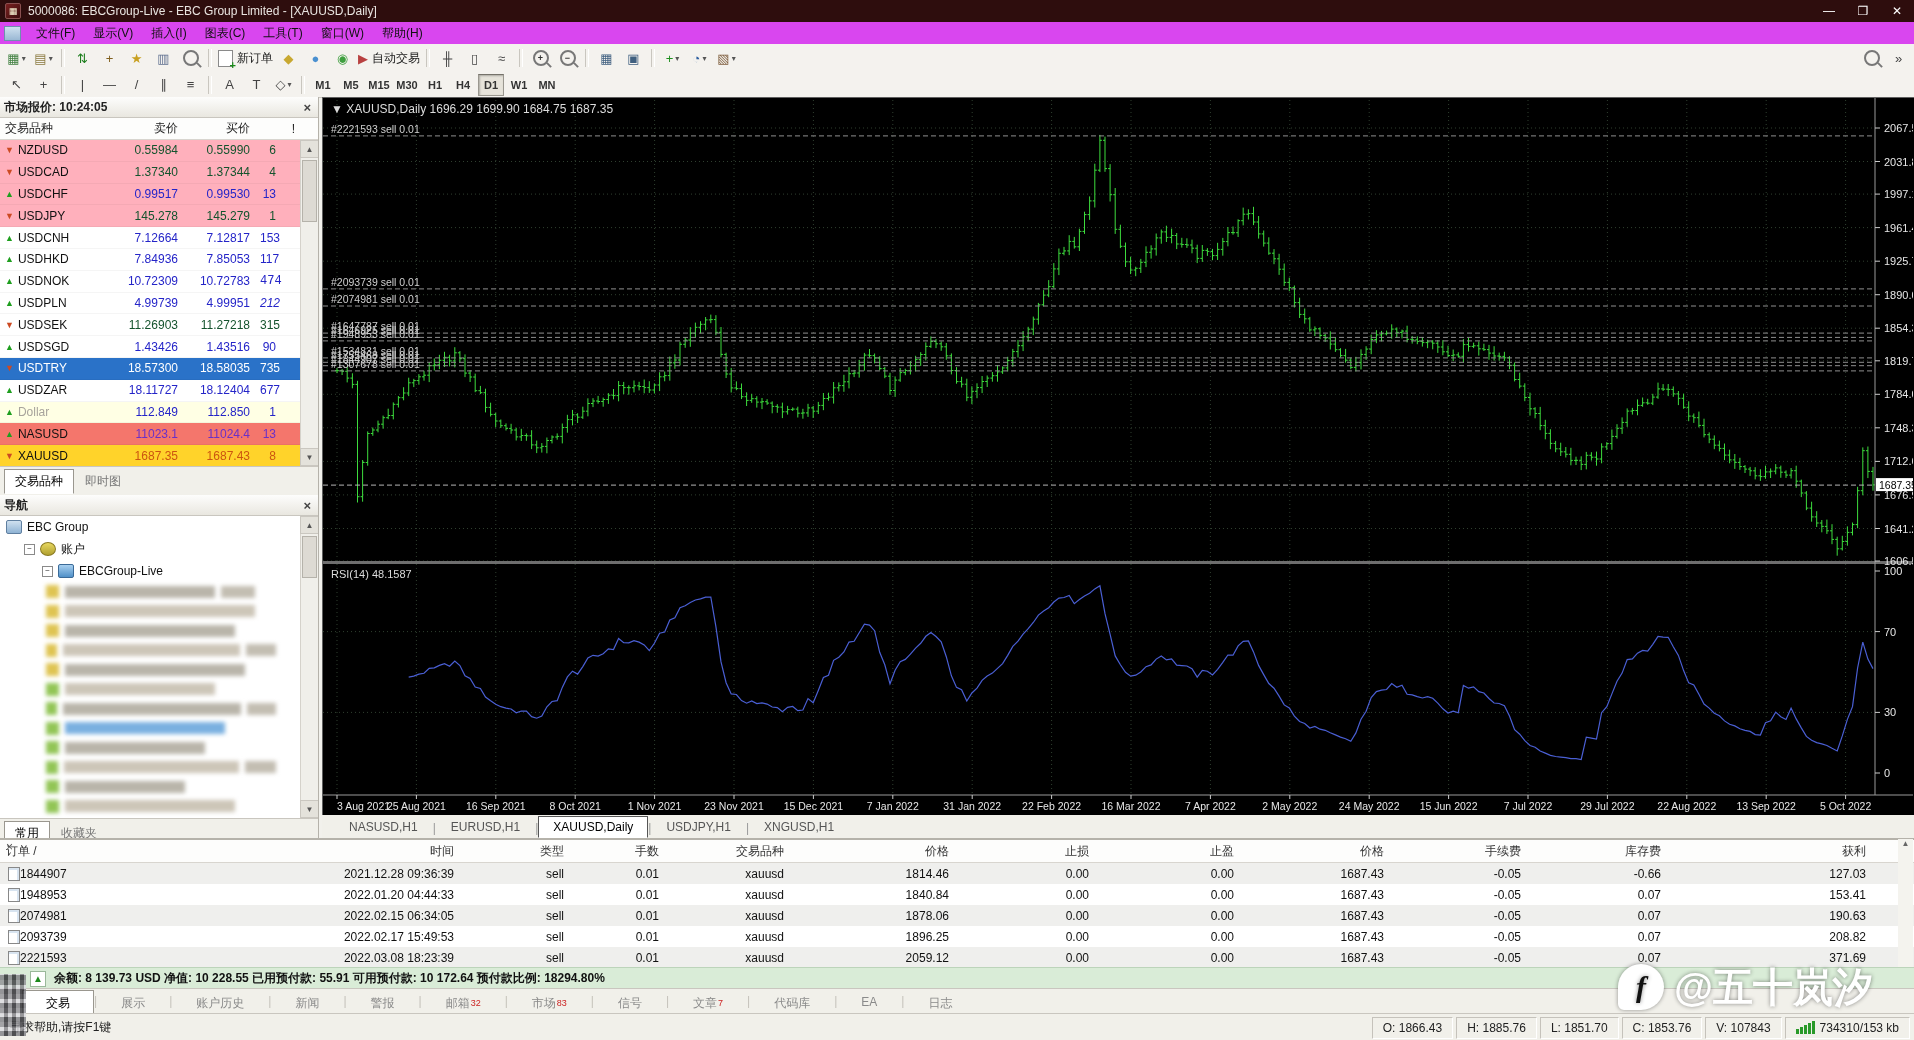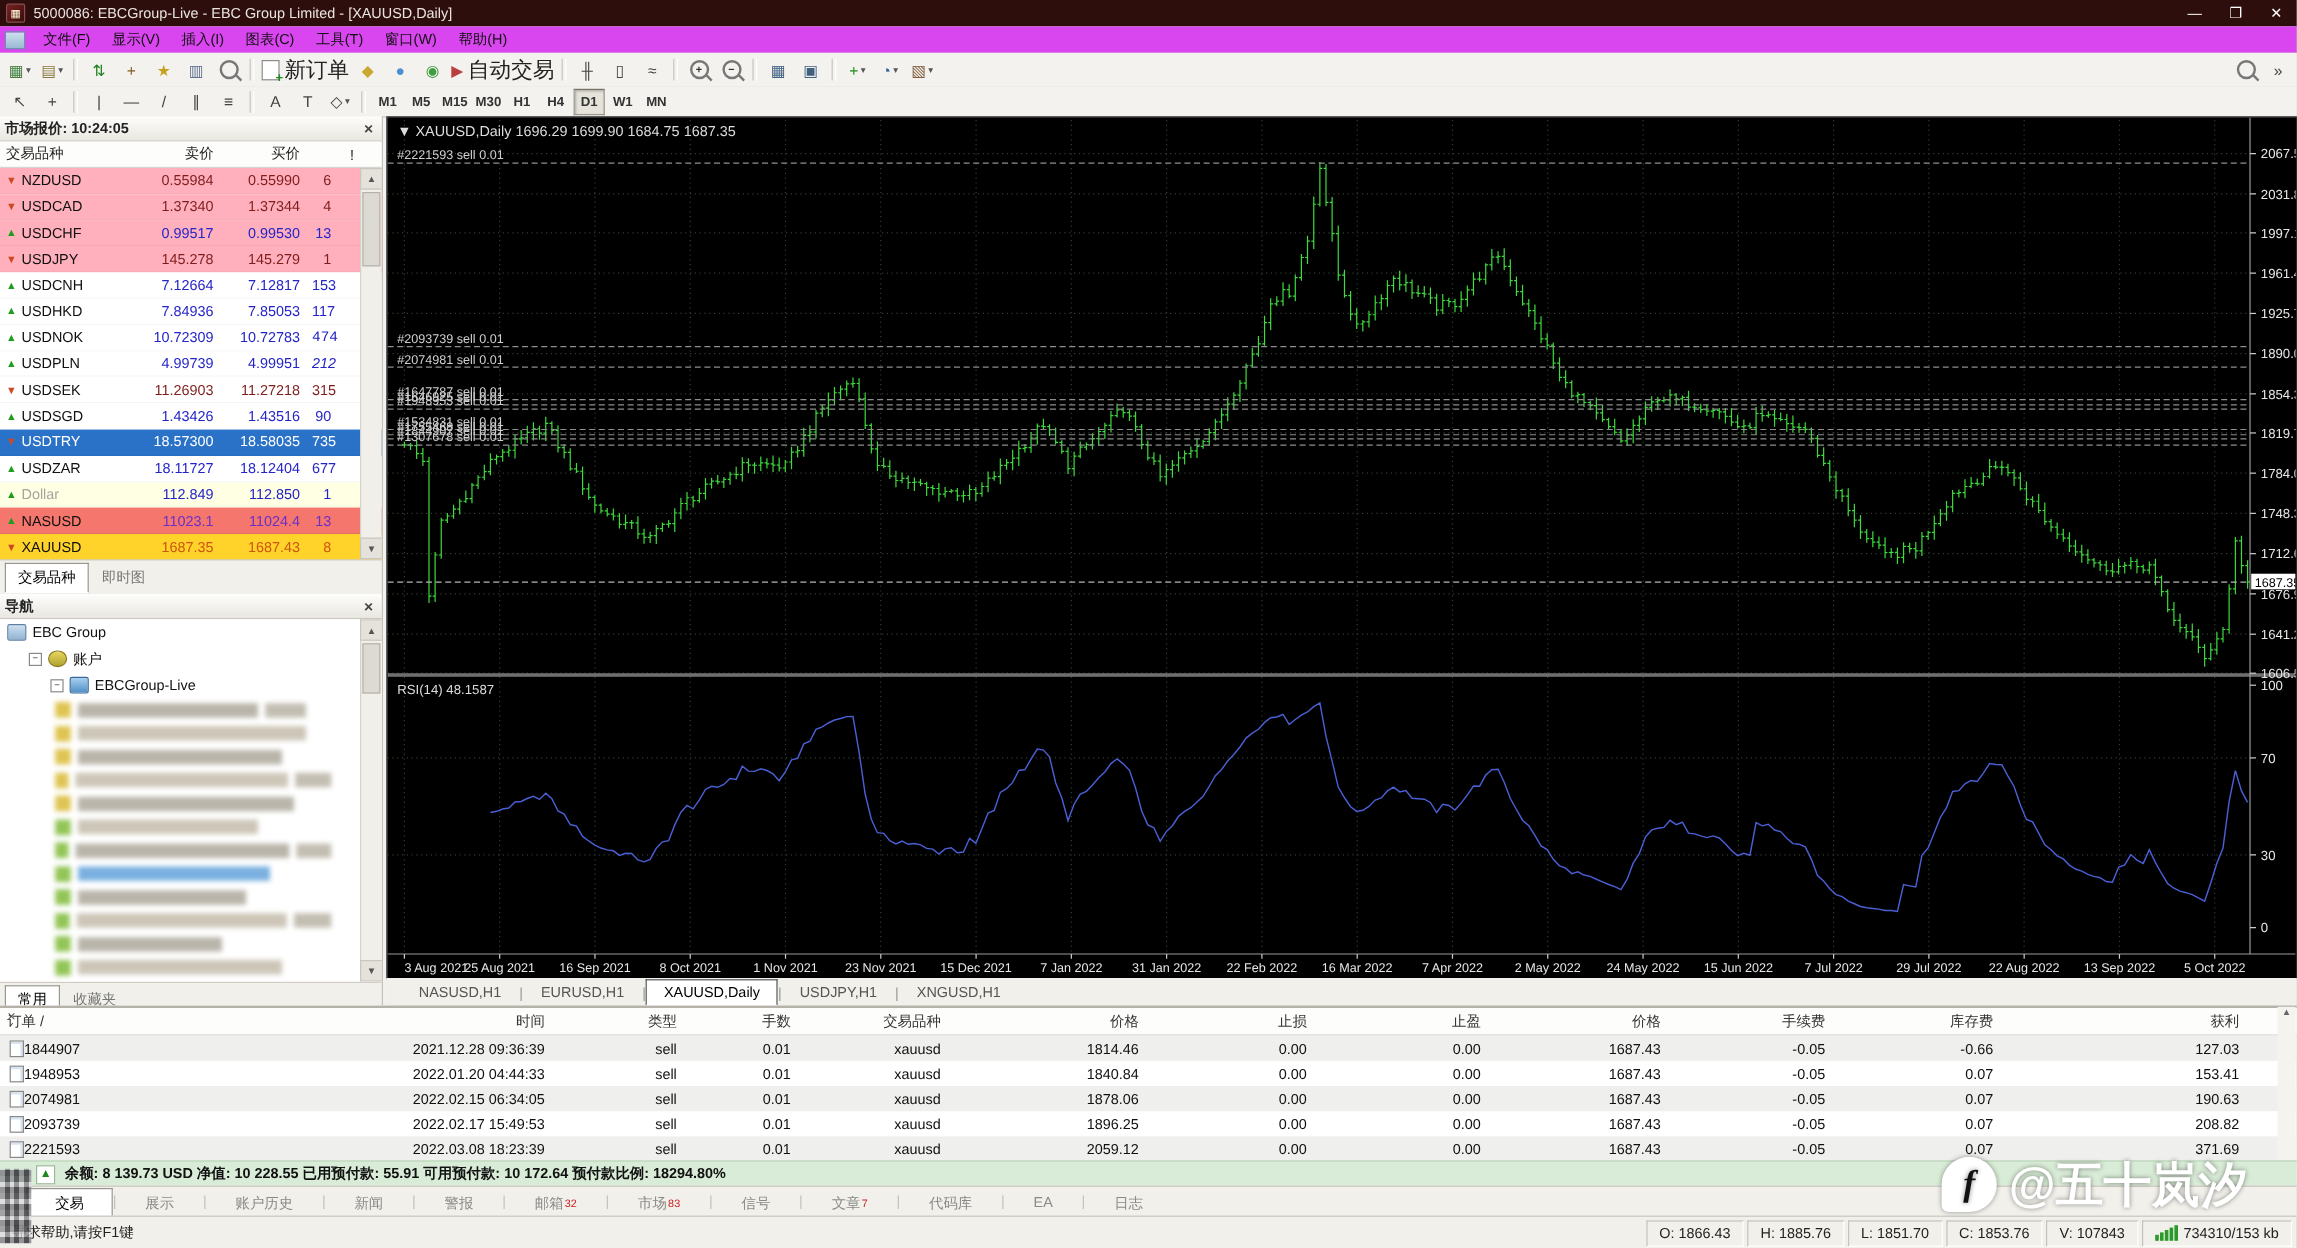--- a/index.html
+++ b/index.html
@@ -23,21 +23,21 @@
             border:1px solid #6f8faf}
   .menu-item{padding:3px 9px;color:#111}
   
   #toolbar1{left:0;top:44px;width:1914px;height:28px;background:#f4f2ee;border-bottom:1px solid #ddd9d2;
             display:flex;align-items:center;padding-left:3px}
   #toolbar2{left:0;top:72px;width:1914px;height:25px;background:#f4f2ee;border-bottom:1px solid #c9c6bf;
             display:flex;align-items:center;padding-left:3px}
   .tbtn{height:22px;min-width:23px;display:flex;align-items:center;justify-content:center;
         margin:0 1px;border:1px solid transparent;border-radius:2px;color:#444}
   .tbtn .g{font-size:13px;line-height:1}
-  .tbtn .lbl{margin-left:4px;font-size:18px;color:#222}
+  .tbtn .lbl{margin-left:4px;font-size:12px;color:#222}
   .caret{font-size:8px;color:#555;margin-left:2px}
   .tsep{width:2px;height:18px;margin:0 4px;border-left:1px solid #c9c6bf;border-right:1px solid #fff}
   .docico{width:13px;height:15px;background:#fff;border:1px solid #8a8a8a;position:relative}
   .docico::after{content:"+";position:absolute;right:-4px;bottom:-5px;color:#1a8a1a;font-weight:bold;font-size:11px}
   .magico{width:12px;height:12px;border:2px solid #777;border-radius:50%;position:relative;
           display:inline-flex;align-items:center;justify-content:center;font-size:9px;font-weight:bold;color:#333}
   .magico::after{content:"";position:absolute;width:6px;height:2px;background:#777;right:-5px;bottom:-2px;transform:rotate(45deg)}
   .tfbtn{height:20px;min-width:24px;display:flex;align-items:center;justify-content:center;
          margin:0 1px;font-size:11px;font-weight:bold;color:#333;border:1px solid transparent}
   .tfbtn.active{background:#e6e3da;border:1px solid #9a978f;border-top-color:#75726a;box-shadow:inset 1px 1px 2px rgba(0,0,0,.25)}
@@ -55,21 +55,21 @@
   .mw-row{height:20.8px;display:grid;grid-template-columns:98px 85px 72px 45px;align-items:center;
           border-bottom:1px solid rgba(0,0,0,.04)}
   .mw-c{padding:0 5px;white-space:nowrap}
   .num{text-align:right;font-size:12px}
   .mw-sym{display:flex;align-items:center;gap:4px;font-size:12px;color:#111}
   .arrow{font-size:9px}
   .a-up{color:#1e9e1e}.a-dn{color:#cc4a22}
   .rs-pink{background:#ffb0bc}.rs-white{background:#fff}.rs-cream{background:#ffffe4}
   .rs-salmon{background:#f4766c}.rs-gold{background:#ffd32a}
   .rs-sel{background:#2a72c8}.rs-sel .mw-sym,.rs-sel .num{color:#fff !important}
-  .pc-red{color:#7f1d1d}.pc-blue{color:#2424c8}.pc-purple{color:#6a30c8}.pc-orange{color:#cc5510}.pc-white{color:#fff}
+  .pc-red{color:#14532d}.pc-blue{color:#2424c8}.pc-purple{color:#6a30c8}.pc-orange{color:#cc5510}.pc-white{color:#fff}
   .muted{color:#a8a49c}
   .vscroll{position:absolute;right:0;top:0;width:17px;background:#f0efea;border-left:1px solid #d5d2cb;
            display:flex;flex-direction:column;align-items:center}
   .vscroll .sarrow{height:16px;width:100%;display:flex;align-items:center;justify-content:center;
                    font-size:8px;color:#555;background:#e4e2db;border:1px solid #cac7c0}
   .vscroll .sthumb{width:13px;height:60px;background:#dddad3;border:1px solid #b5b2aa;margin-top:2px}
   .vscroll .sp{flex:1}
   .mini-tabs{height:26px;flex:0 0 26px;background:#f1f0ea;border-top:1px solid #c9c6bf;display:flex;align-items:flex-start;padding:2px 4px 0}
   .mtab{padding:3px 10px;font-size:12px;color:#777;border:1px solid transparent}
   .mtab.active{background:#fff;border:1px solid #9a978f;border-bottom:1px solid #fff;color:#000}

